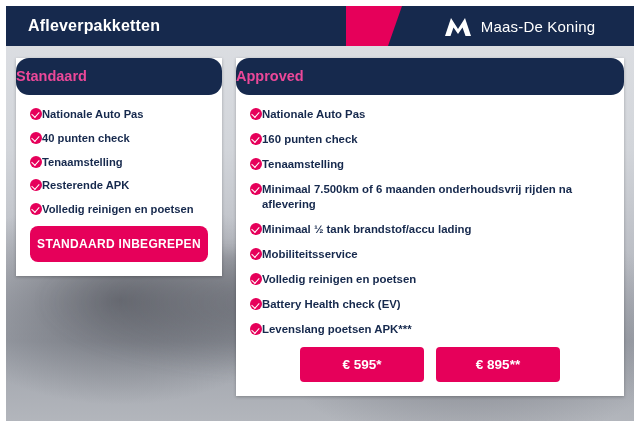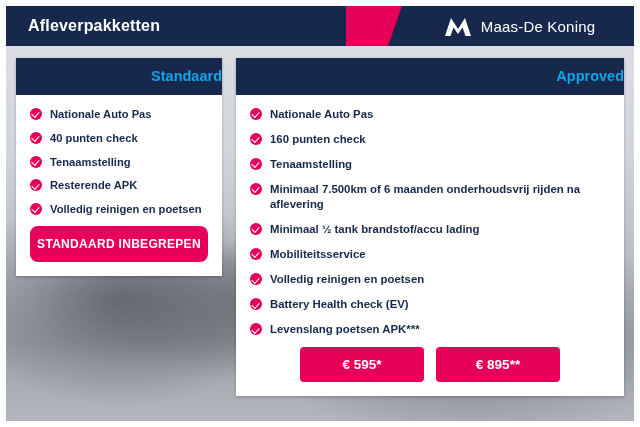--- a/index.html
+++ b/index.html
@@ -98,33 +98,33 @@
   }
   .card {
     background: #ffffff;
     box-shadow: 0 1px 3px rgba(0,0,0,0.25);
   }
   .card-standard { width: 206px; }
   .card-approved { width: 388px; }
 
   .card-head {
     background: #16294d;
-    color: #0ea5e9;
-    text-align: right;
+    color: #ec4899;
+    text-align: left;
     font-size: 14.5px;
     font-weight: bold;
     padding: 10px 0 11px;
+    border-radius: 13px;
   }
   .card-body { padding: 12px 14px 14px; }
 
   ul.features { list-style: none; }
   ul.features li {
     display: flex;
     align-items: flex-start;
-    gap: 8px;
     margin-bottom: 9px;
     font-size: 11.2px;
     font-weight: bold;
     color: #16294d;
     line-height: 1.32;
   }
   .card-approved ul.features li { font-size: 11.4px; margin-bottom: 10px; }
   .check {
     flex: 0 0 auto;
     width: 12px; height: 12px;

